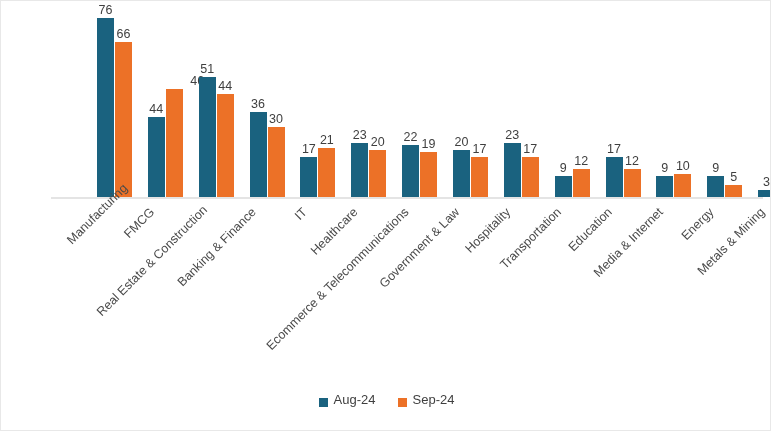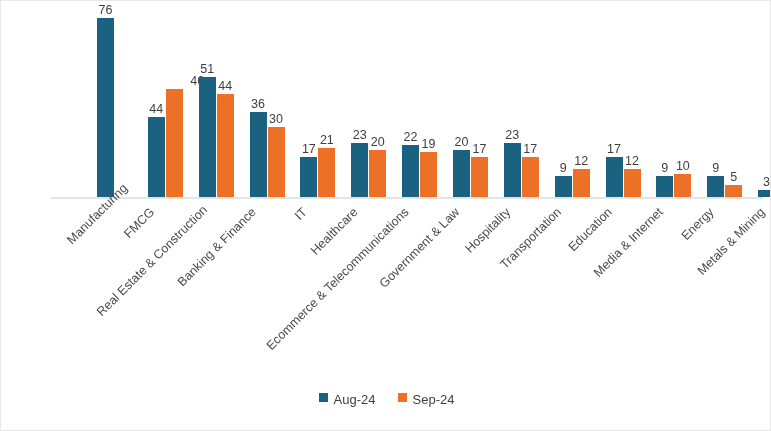--- a/index.html
+++ b/index.html
@@ -89,21 +89,21 @@
     left: 0;
     top: 392px;
     width: 771px;
     display: flex;
     justify-content: center;
     align-items: center;
     gap: 22px;
   }
   .legend-item {
     display: flex;
-    align-items: flex-start;
+    align-items: flex-end;
     gap: 6px;
   }
   .legend-swatch {
     width: 9px;
     height: 9px;
     display: inline-block;
   }
   .legend-text {
     font-size: 13px;
     color: #3f3f3f;
@@ -113,20 +113,24 @@
 </head>
 <body>
 
 <div id="chart-frame">
 
   <div id="plot-area">
       <div class="group" style="left: 13.9286px; width: 35px;">
         <div class="bar-wrap s0" style="height: 178.6px;">
           <div class="bar s0" style="height: 178.6px; background: rgb(26, 98, 127);"></div>
           <div class="bar-label" style="bottom: 179.6px;">76</div>
+        </div>
+        <div class="bar-wrap s1" style="height: 155.1px;">
+          <div class="bar s1" style="height: 155.1px; background: rgb(236, 113, 39);"></div>
+          <div class="bar-label" style="bottom: 156.1px;">66</div>
         </div>
       </div>
       <div class="group" style="left: 64.7857px; width: 35px;">
         <div class="bar-wrap s0" style="height: 79.9px;">
           <div class="bar s0" style="height: 79.9px; background: rgb(26, 98, 127);"></div>
           <div class="bar-label" style="bottom: 80.9px;">44</div>
         </div>
         <div class="bar-wrap s1" style="height: 82px; padding-left: 46px;">
           <div class="bar s1" style="height: 108.1px; background: rgb(236, 113, 39);"></div>
           <div class="bar-label" style="bottom: 109.1px;">46</div>

